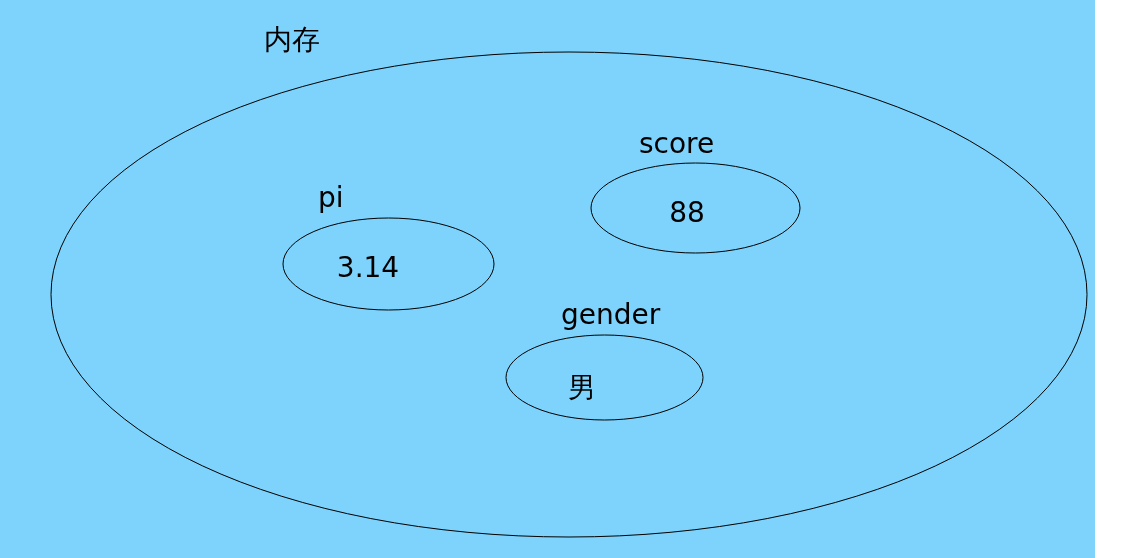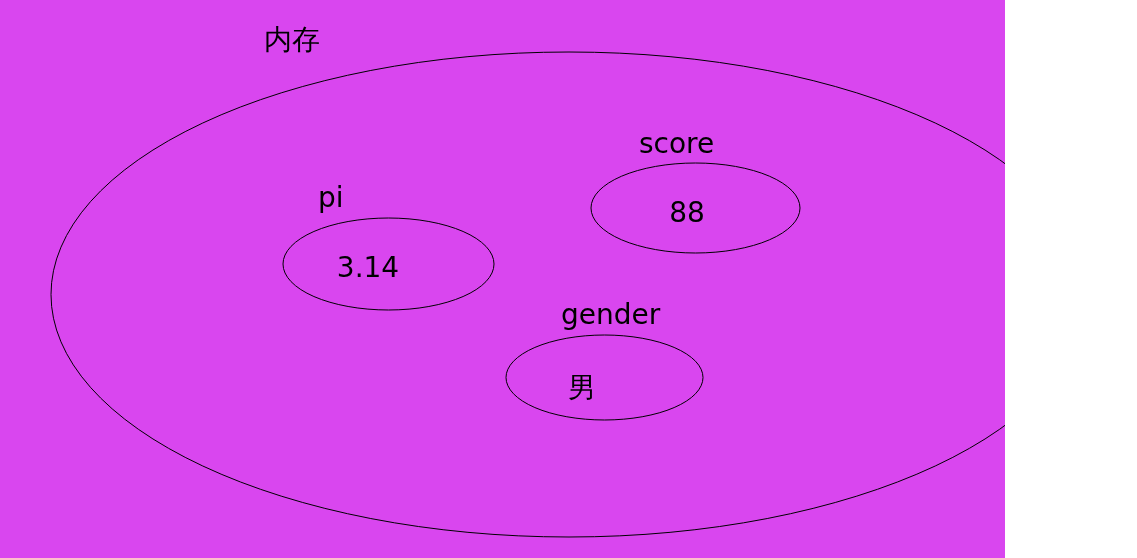--- a/index.html
+++ b/index.html
@@ -2,23 +2,23 @@
 <html><head>
 <meta charset="utf-8">
 <style>
   html, body {
     margin: 0;
     padding: 0;
     background: #ffffff;
   }
   .canvas {
     position: relative;
-    width: 1005px;
+    width: 1095px;
     height: 558px;
-    background: #d946ef;
+    background: #7dd3fc;
     overflow: hidden;
     font-family: "DejaVu Sans", "Liberation Sans", sans-serif;
   }
   svg {
     display: block;
   }
   .shape {
     fill: none;
     stroke: #000000;
     stroke-width: 1;

